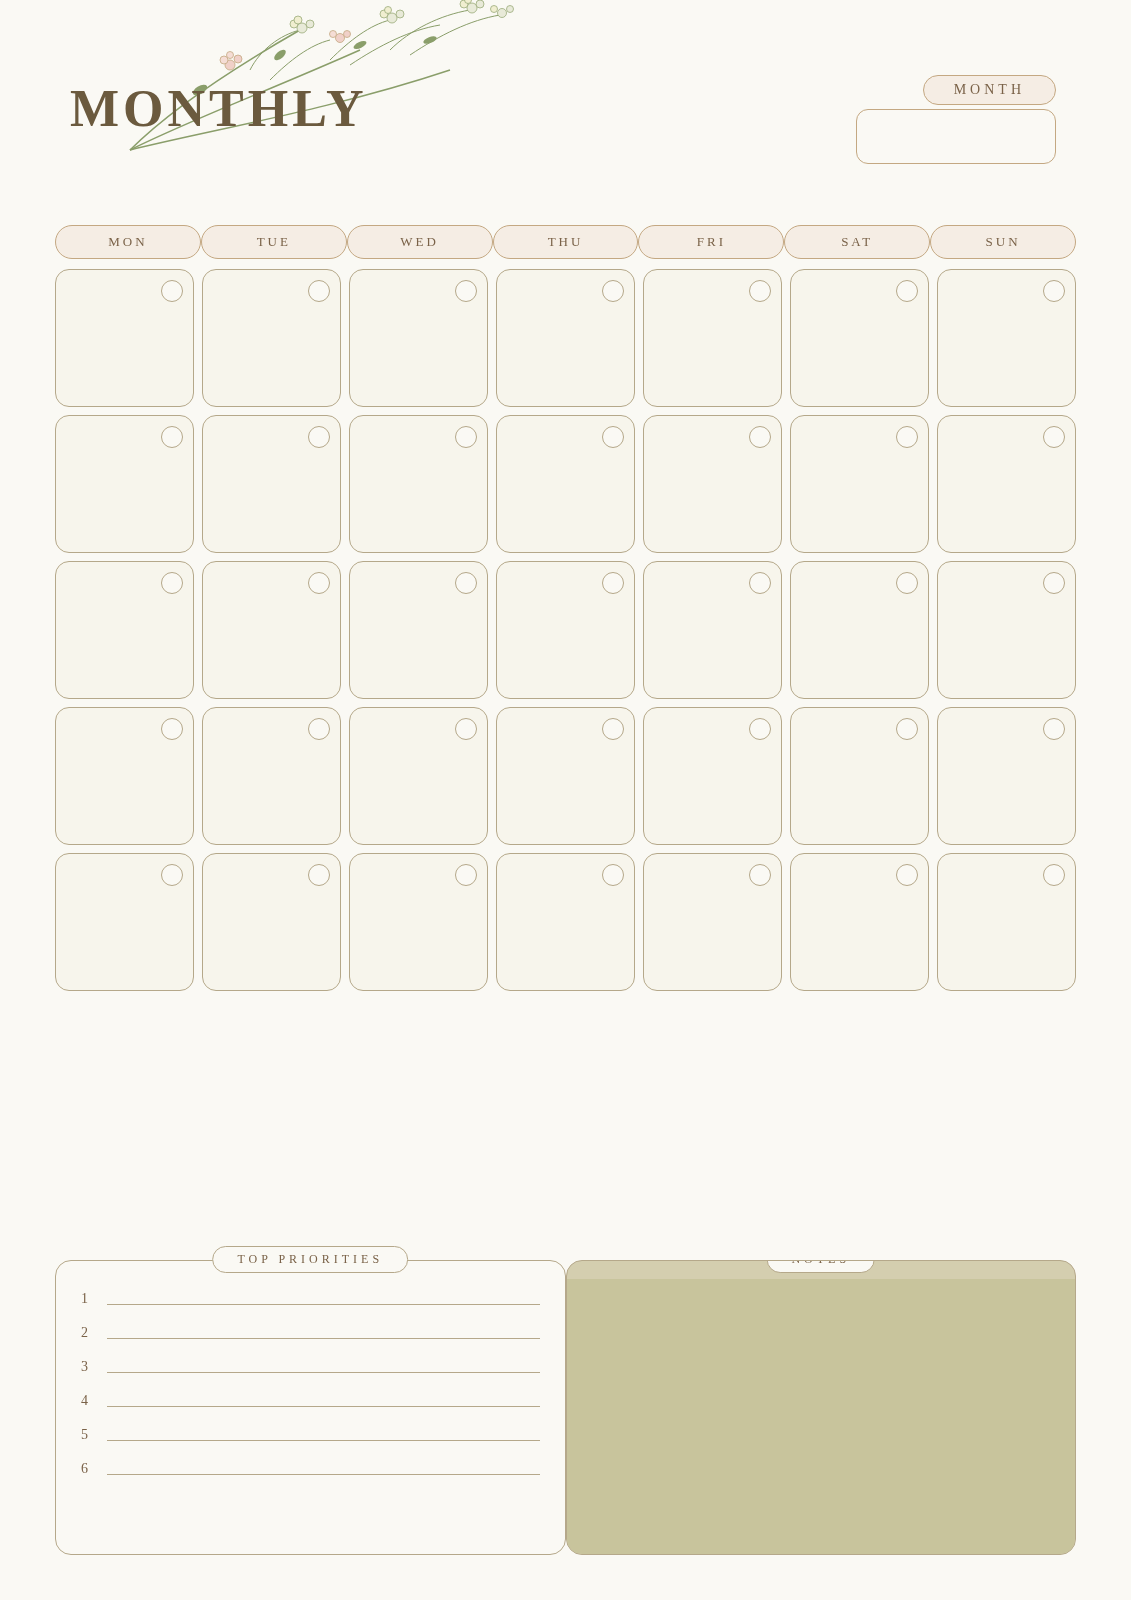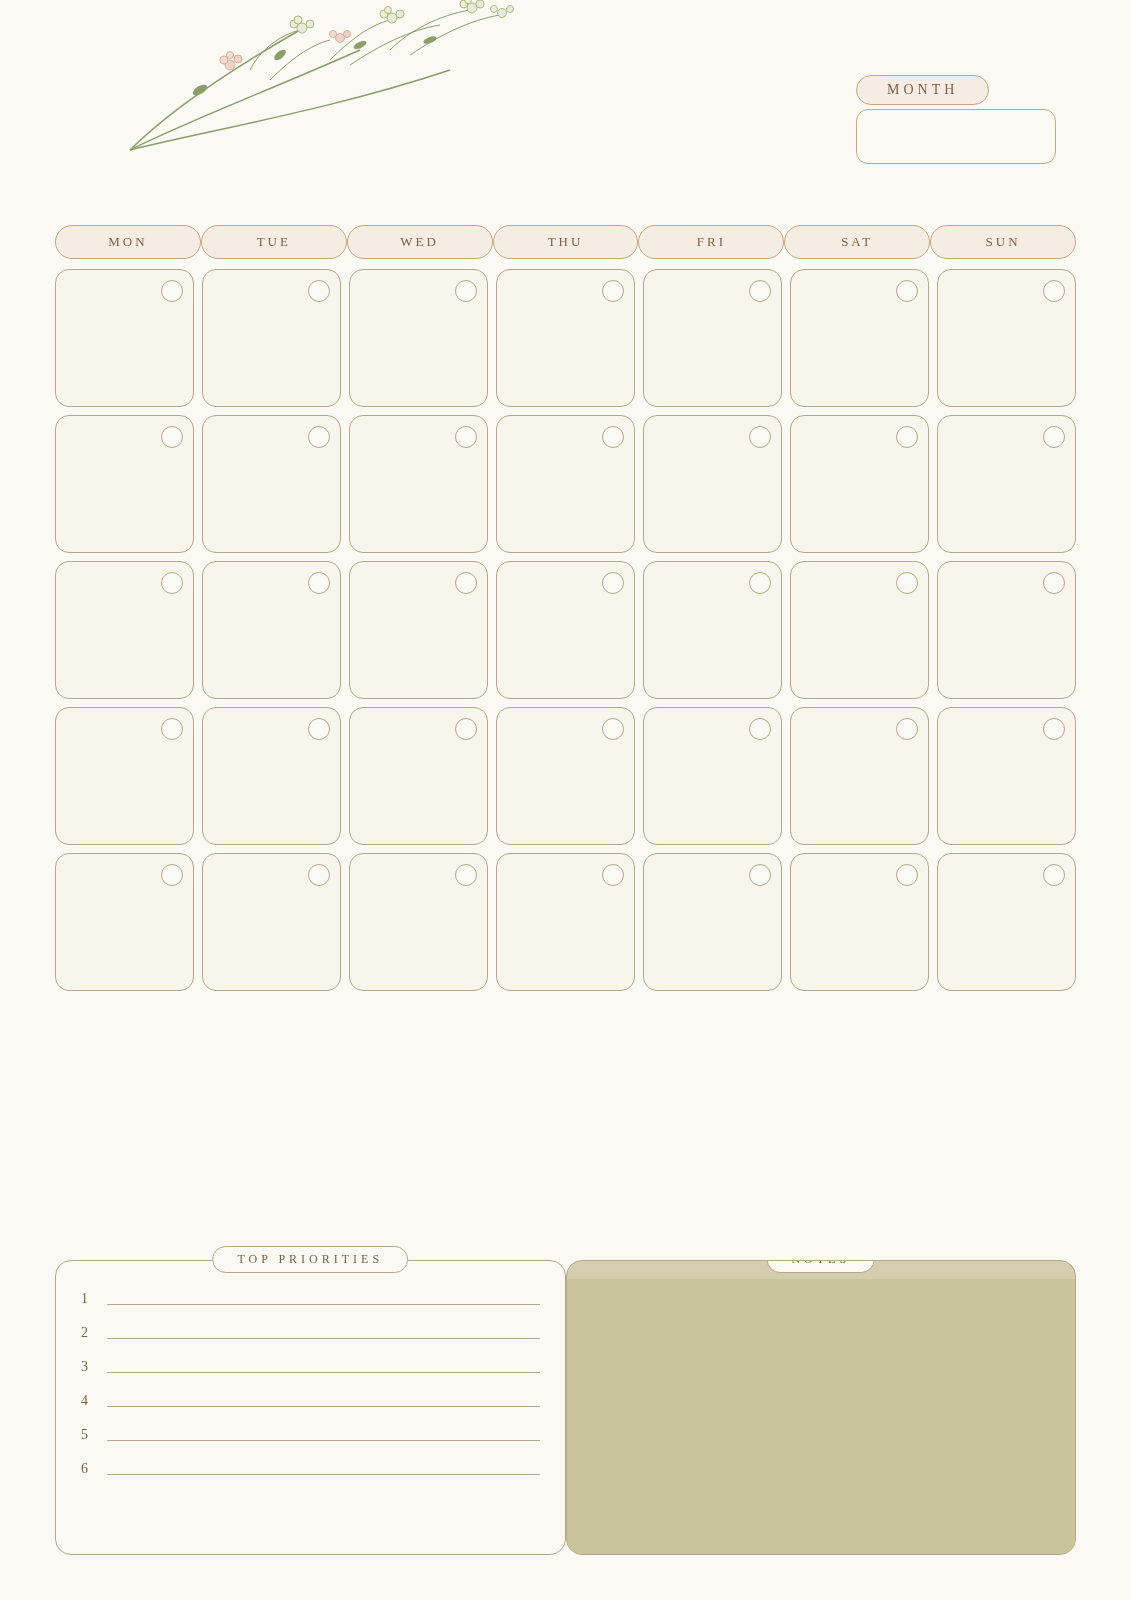--- a/index.html
+++ b/index.html
@@ -38,21 +38,21 @@
       font-family: 'Georgia', serif;
     }
 
     
     .month-section {
       position: absolute;
       top: 75px;
       right: 75px;
       display: flex;
       flex-direction: column;
-      align-items: flex-start;
+      align-items: flex-end;
       gap: 4px;
     }
 
     .month-label {
       background: #f5ede4;
       border: 1.5px solid #c4a882;
       border-radius: 20px;
       padding: 6px 30px;
       font-size: 14px;
       letter-spacing: 4px;
@@ -272,20 +272,21 @@
   <circle cx="283" cy="44" r="3.5" fill="#f5ddd5" stroke="#c4a882" stroke-width="0.8"></circle>
   <circle cx="297" cy="44" r="3.5" fill="#f0d0c8" stroke="#c4a882" stroke-width="0.8"></circle>
 
   <ellipse cx="150" cy="100" rx="8" ry="4" fill="#8a9e6a" transform="rotate(-30, 150, 100)"></ellipse>
   <ellipse cx="230" cy="65" rx="7" ry="3.5" fill="#8a9e6a" transform="rotate(-40, 230, 65)"></ellipse>
   <ellipse cx="310" cy="55" rx="7" ry="3" fill="#8a9e6a" transform="rotate(-25, 310, 55)"></ellipse>
   <ellipse cx="380" cy="50" rx="7" ry="3" fill="#8a9e6a" transform="rotate(-20, 380, 50)"></ellipse>
 </svg>
 
 <div class="title-section">
+  <div class="title-monthly">MONTHLY</div>
 </div>
 
 <div class="month-section">
   <div class="month-label">MONTH</div>
   <div class="month-input-box"></div>
 </div>
 
 <div class="calendar-section">
   <div class="day-headers">
     <div class="day-header">MON</div>

